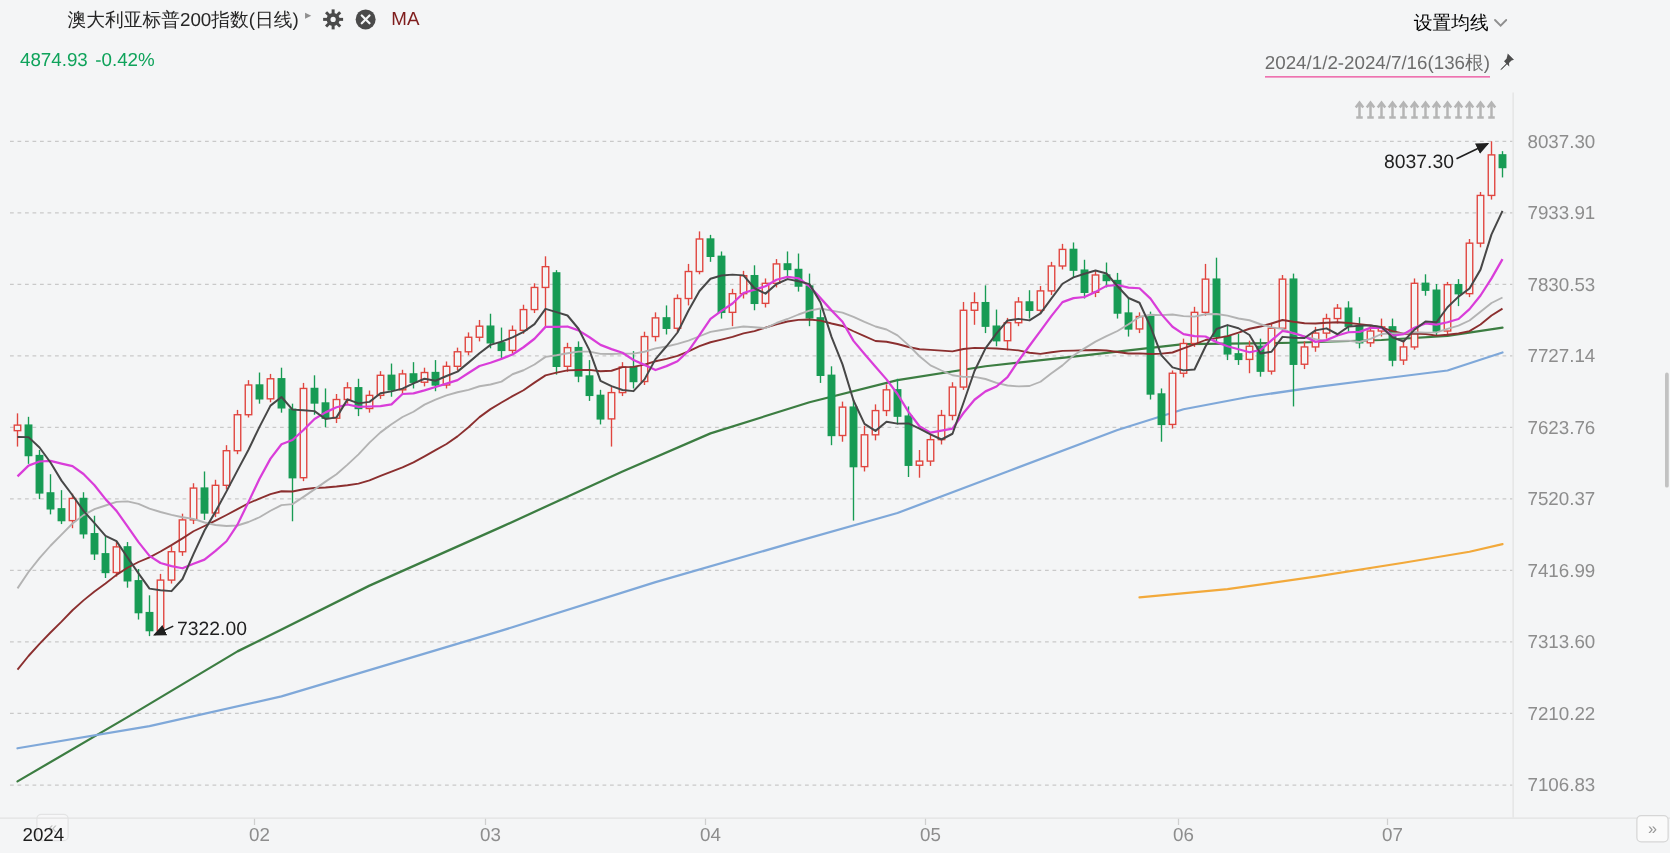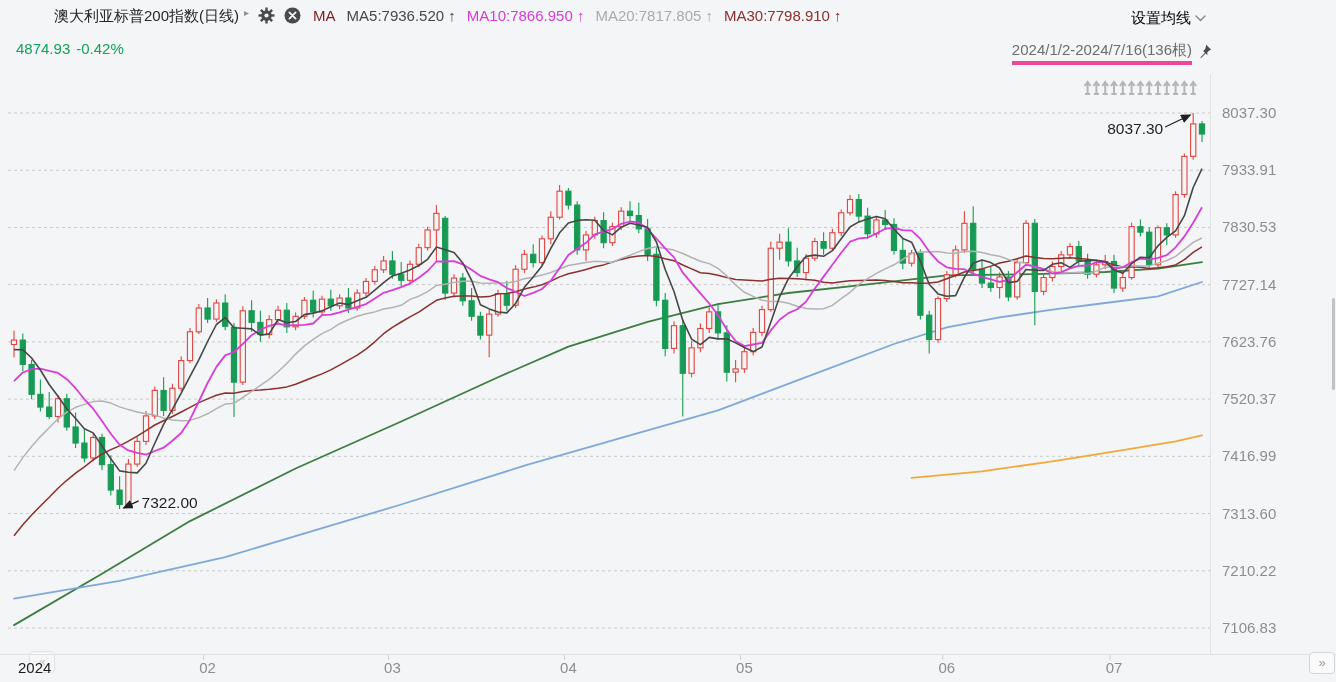--- a/index.html
+++ b/index.html
@@ -13,21 +13,21 @@
   .hicon{margin-left:9px;display:flex;align-items:center;cursor:pointer;}
   .ma-label{margin-left:12px;color:#7f1d1d;}
   .ma-items{display:flex;align-items:center;}
   .ma-item{margin-left:11px;white-space:nowrap;}
   .settings{position:absolute;right:130px;top:9px;display:flex;align-items:center;
             font-size:15px;color:#000000;cursor:pointer;z-index:3;}
   .settings svg{margin-left:4px;}
   .hrow2-price{position:absolute;left:16px;top:40px;font-size:15px;color:#0fa35b;z-index:3;}
   .hrow2-price span{margin-right:6px;}
   .range-wrap{position:absolute;right:124px;top:41px;display:flex;align-items:center;z-index:3;}
-  .range-label{font-size:15px;color:#6d6d6d;border-bottom:4px solid #ec4899;padding-bottom:1px;cursor:pointer;}
+  .range-label{font-size:15px;color:#6d6d6d;border-bottom:1px solid #ec4899;padding-bottom:1px;cursor:pointer;}
   .pin{margin-left:5px;}
   svg.chart{position:absolute;left:0;top:0;z-index:1;}
   .nav-btn{position:absolute;width:24px;height:20px;border:1px solid #d6d6d6;border-radius:4px;
            background:#fafafa;color:#979797;font-size:13px;line-height:19px;text-align:center;
            cursor:pointer;user-select:none;}
   .nav-prev{left:29px;top:651px;opacity:.55;z-index:0;}
   .nav-next{left:1309px;top:652px;z-index:2;}
 </style>
 </head>
 <body>
@@ -49,26 +49,20 @@
         <circle cx="8.5" cy="8.5" r="2.1" fill="#f4f5f6"></circle>
       </svg>
     </span>
     <span class="hicon">
       <svg width="17" height="17" viewBox="0 0 17 17">
         <circle cx="8.5" cy="8.5" r="8" fill="#4a4a4a"></circle>
         <path d="M5.4 5.4 L11.6 11.6 M11.6 5.4 L5.4 11.6" stroke="#f4f5f6" stroke-width="1.8" stroke-linecap="round"></path>
       </svg>
     </span>
     <span class="ma-label">MA</span>
-    <span class="ma-items" id="ma-items">
-        <span class="ma-item" style="color: rgb(71, 71, 71);">MA5:7936.520 ↑</span>
-        <span class="ma-item" style="color: rgb(215, 59, 215);">MA10:7866.950 ↑</span>
-        <span class="ma-item" style="color: rgb(171, 171, 171);">MA20:7817.805 ↑</span>
-        <span class="ma-item" style="color: rgb(139, 47, 47);">MA30:7798.910 ↑</span>
-      </span>
   </div>
 
   <div class="settings">
     <span>设置均线</span>
     <svg width="11" height="7" viewBox="0 0 11 7">
       <path d="M1 1 L5.5 5.5 L10 1" stroke="#8f8f8f" stroke-width="1.5" fill="none" stroke-linecap="round"></path>
     </svg>
   </div>
 
   <div class="hrow2-price">

